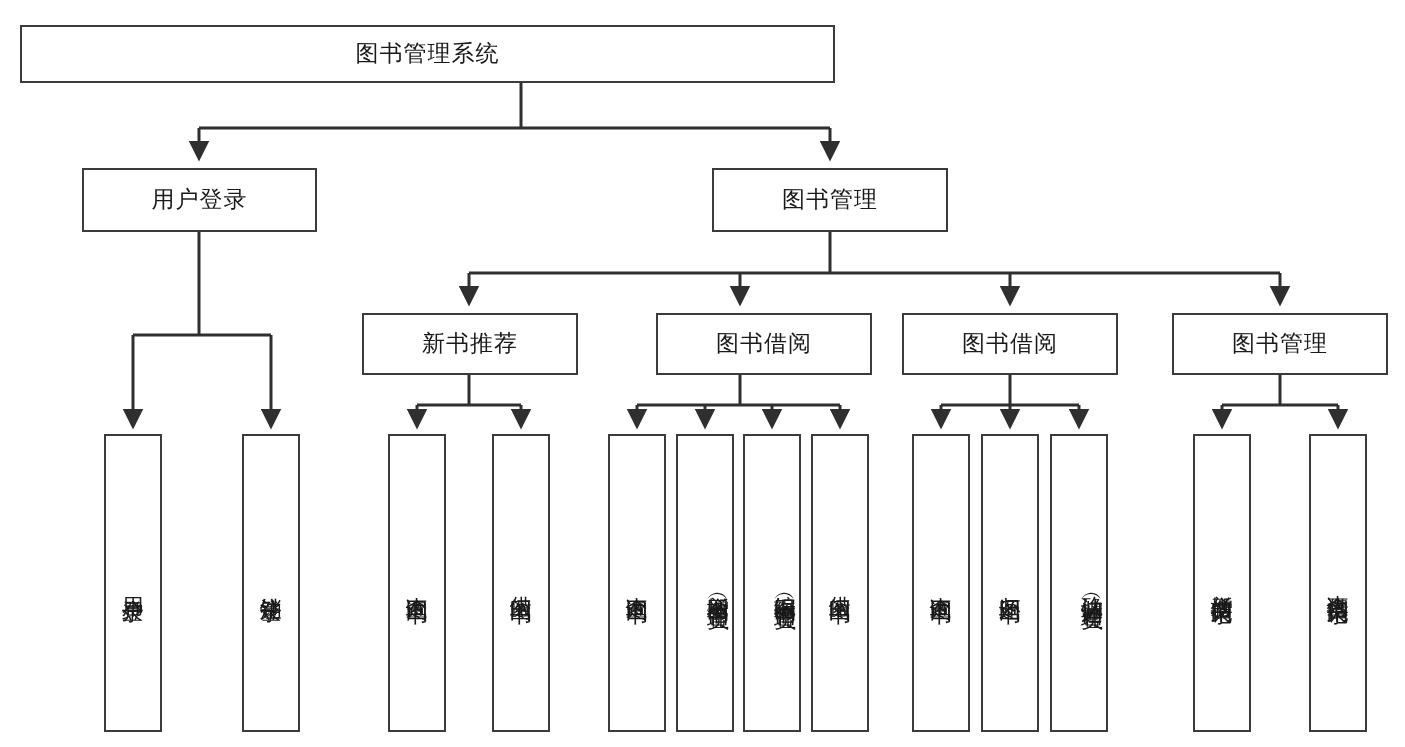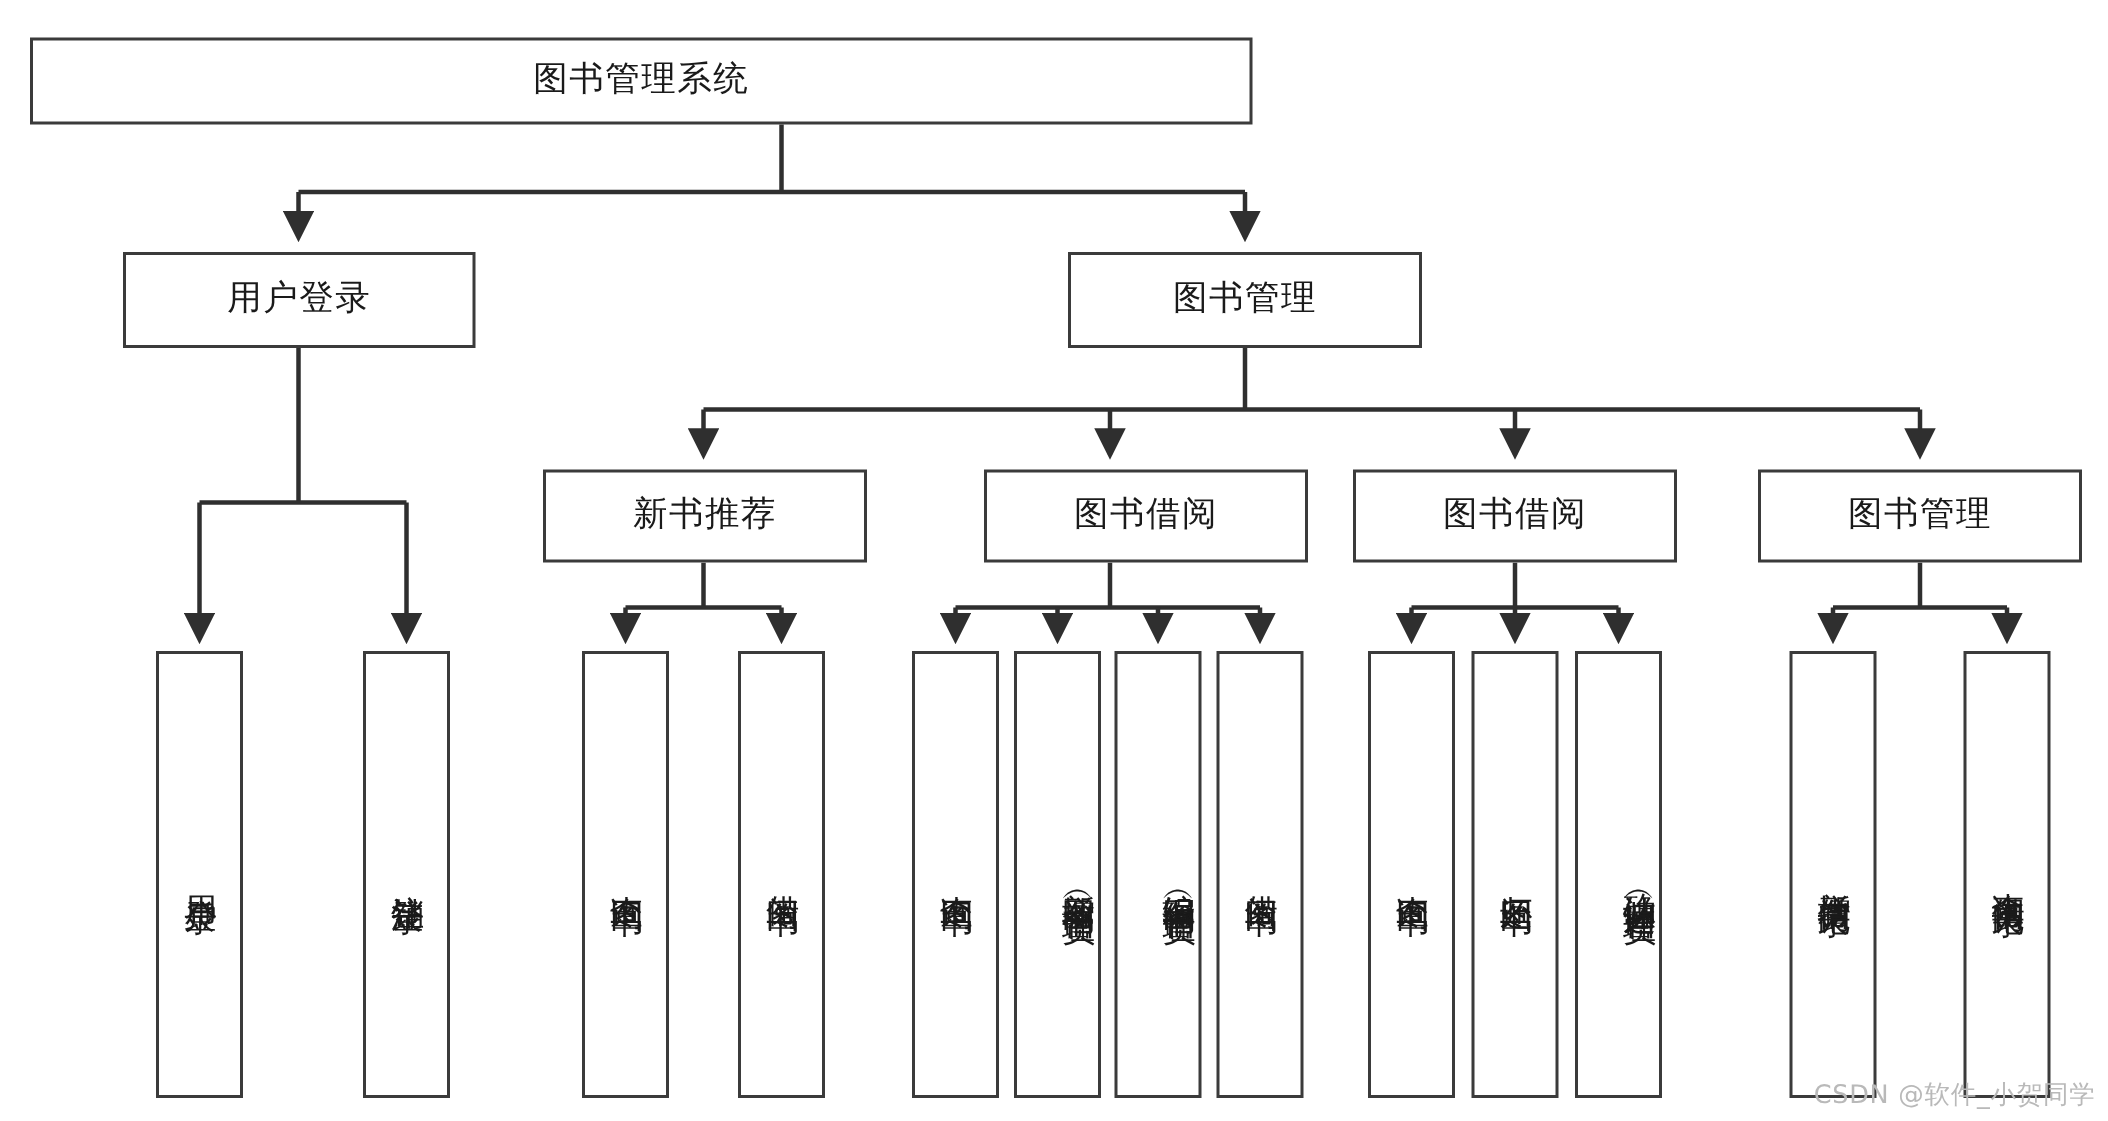--- a/index.html
+++ b/index.html
@@ -144,15 +144,14 @@
   <div class="node node-v" style="left:743px; top:434px; width:58px; height:298px;">编辑图书（管理员）</div>
   <div class="node node-v mid" style="left:811px; top:434px; width:58px; height:298px;">借阅图书</div>
 
   <div class="node node-v mid" style="left:912px; top:434px; width:58px; height:298px;">查询图书</div>
   <div class="node node-v mid" style="left:981px; top:434px; width:58px; height:298px;">归还图书</div>
   <div class="node node-v" style="left:1050px; top:434px; width:58px; height:298px;">确认归还（管理员）</div>
 
   <div class="node node-v mid" style="left:1193px; top:434px; width:58px; height:298px;">新增借阅记录</div>
   <div class="node node-v mid" style="left:1309px; top:434px; width:58px; height:298px;">查询借阅记录</div>
 
-  <div class="watermark">CSDN @软件_小贺同学</div>
 
 </div>
 
 </body></html>

